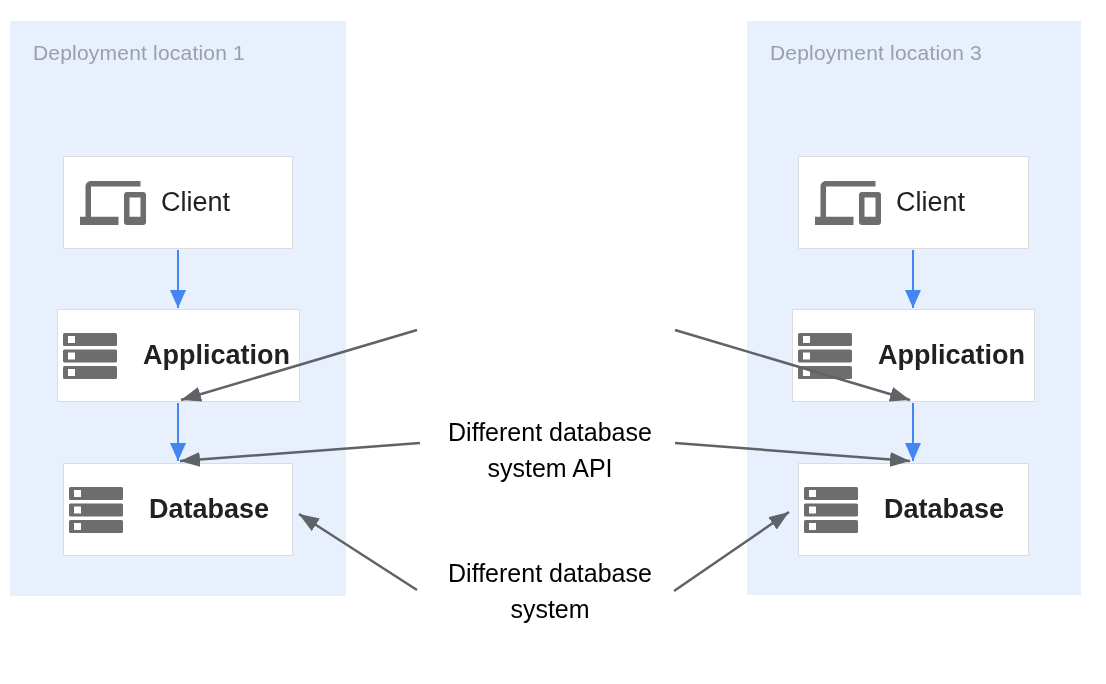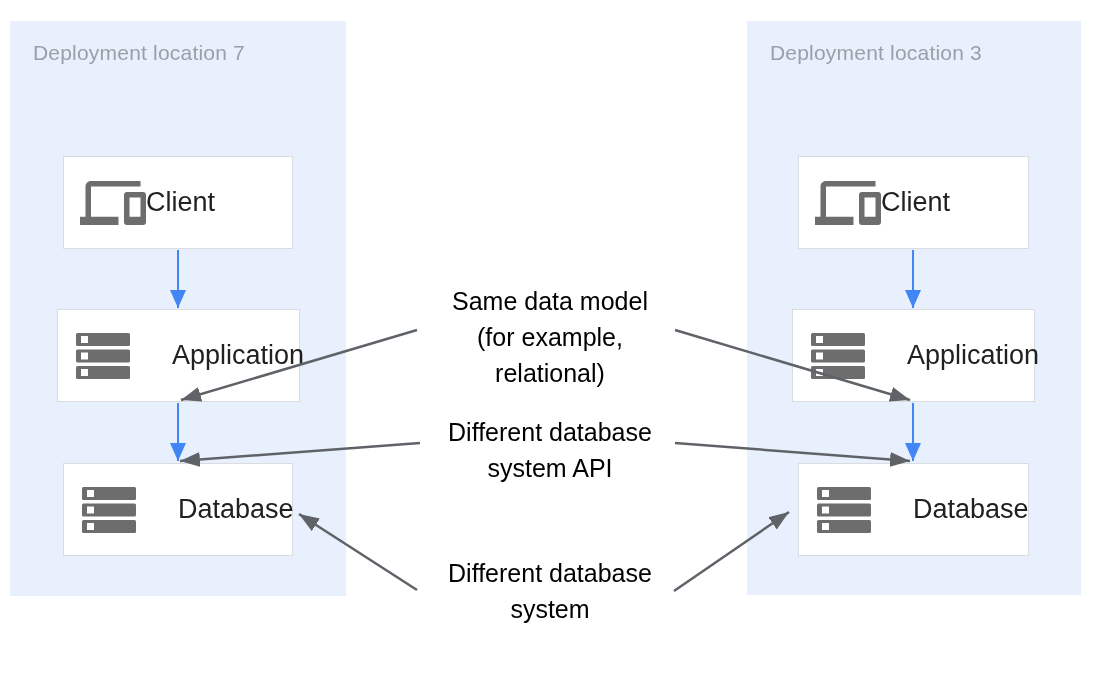--- a/index.html
+++ b/index.html
@@ -11,43 +11,43 @@
   .panel { position: absolute; background: var(--panel-bg, #e8f0fe); }
   .panel-title {
     font-size: 21px; color: var(--panel-title, #9aa0a6);
     padding: 20px 0 0 23px; letter-spacing: 0.2px;
   }
   .node {
     position: absolute; box-sizing: border-box;
     background: #ffffff; border: 1px solid var(--node-border, #dadce0);
     display: flex; align-items: center;
   }
-  .node-devices { padding-left: 16px; }
-  .node-stack   { padding-left: 18px; gap: 42px; }
+  .node-devices { padding-left: 16px; gap: 15px; }
+  .node-stack   { padding-left: 5px; gap: 26px; font-weight: bold; }
   .node .icon { flex: 0 0 auto; display: block; }
   .icon-fill { fill: var(--icon, #6d6d6d); }
   .node-label { font-size: 27px; color: var(--node-label, #212121); }
   .overlay { position: absolute; left: 0; top: 0; pointer-events: none; }
   .flow-line { stroke: var(--flow-arrow, #4285f4); stroke-width: 2; fill: none; }
   .anno-line { stroke: var(--annotation-arrow, #5f6368); stroke-width: 2.5; fill: none; }
   .mk-blue { fill: var(--flow-arrow, #4285f4); }
   .mk-gray { fill: var(--annotation-arrow, #5f6368); }
   .annotation {
     position: absolute; left: 410px; width: 280px;
     text-align: center; font-size: 25px; line-height: 36px;
     color: var(--annotation-text, #000000); white-space: pre-line;
   }
 </style>
 </head>
 <body>
 
 <div class="canvas">
 
   <section class="panel" style="left:10px; top:21px; width:336px; height:575px;">
-    <div class="panel-title">Deployment location 7</div>
+    <div class="panel-title">Deployment location 1</div>
   </section>
 
   <section class="panel" style="left:747px; top:21px; width:334px; height:574px;">
     <div class="panel-title">Deployment location 3</div>
   </section>
 
   <div class="node node-devices" style="left:63px; top:156px; width:230px; height:93px;">
     <svg class="icon" width="66" height="66" viewBox="0 0 24 24" aria-hidden="true">
       <path class="icon-fill" d="M4 6h18V4H4c-1.1 0-2 .9-2 2v11H0v3h14v-3H4V6zm19 2h-6c-.55 0-1 .45-1 1v10c0 .55.45 1 1 1h6c.55 0 1-.45 1-1V9c0-.55-.45-1-1-1zm-1 9h-4v-7h4v7z"></path>
     </svg>
@@ -118,23 +118,20 @@
       </g>
       <g fill="#ffffff">
         <rect x="5" y="3" width="7" height="7"></rect>
         <rect x="5" y="19.5" width="7" height="7"></rect>
         <rect x="5" y="36" width="7" height="7"></rect>
       </g>
     </svg>
     <span class="node-label">Database</span>
   </div>
 
-  <div class="annotation" style="top:283px;">Same data model
-(for example,
-relational)</div>
   <div class="annotation" style="top:414px;">Different database
 system API</div>
   <div class="annotation" style="top:555px;">Different database
 system</div>
 
   <svg class="overlay" width="1106" height="684" viewBox="0 0 1106 684" aria-hidden="true">
     <defs>
       <marker id="head-blue" markerWidth="9" markerHeight="8" refX="9" refY="4" orient="auto" markerUnits="strokeWidth">
         <path class="mk-blue" d="M0,0 L9,4 L0,8 Z"></path>
       </marker>

